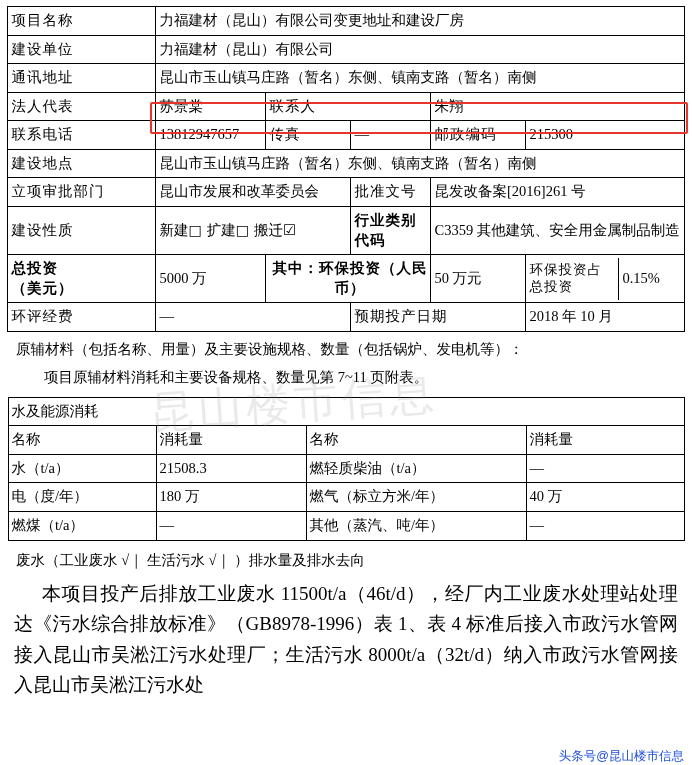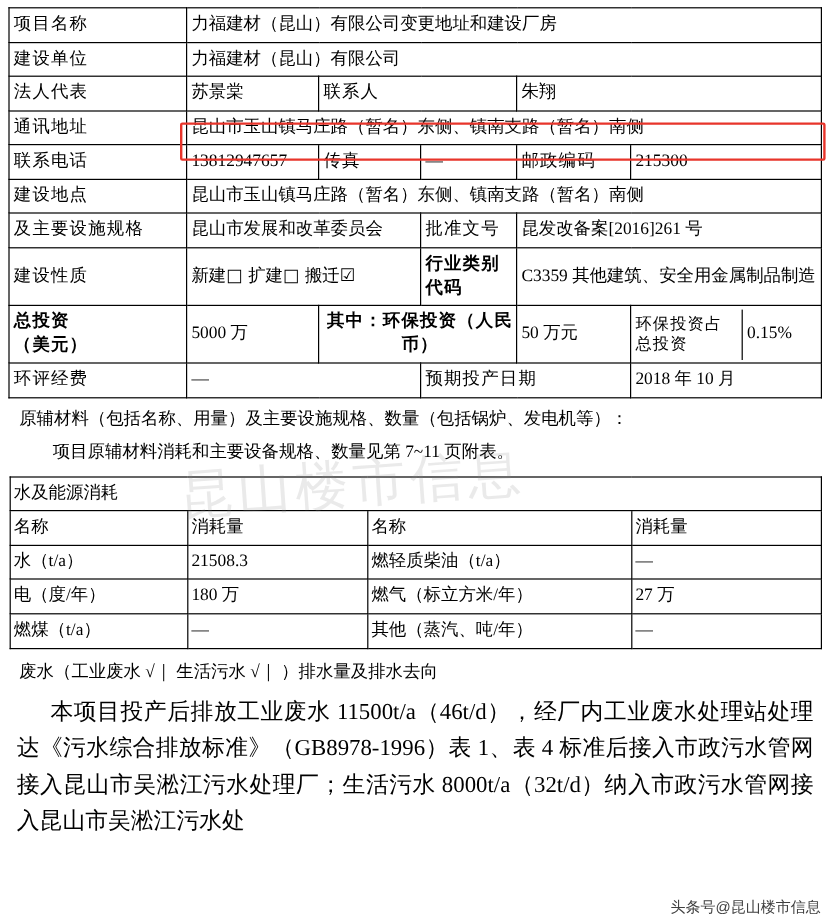--- a/index.html
+++ b/index.html
@@ -79,21 +79,21 @@
     letter-spacing: 4px;
     transform: rotate(-4deg);
     pointer-events: none;
     white-space: nowrap;
   }
   .footer-credit {
     position: absolute;
     right: 8px;
     bottom: 6px;
     font-size: 12.5px;
-    color: #404040;
+    color: #1d4ed8;
     font-family: "Liberation Sans", sans-serif;
     margin-top: 40px;
   }
   .checkbox {
     font-family: "DejaVu Sans", sans-serif;
   }
   .para {
     font-size: 19px;
     line-height: 1.6;
     padding: 8px 6px 0 6px;
@@ -126,43 +126,43 @@
     <tbody>
       <tr>
         <td class="label">项目名称</td>
         <td colspan="5">力福建材（昆山）有限公司变更地址和建设厂房</td>
       </tr>
       <tr>
         <td class="label">建设单位</td>
         <td colspan="5">力福建材（昆山）有限公司</td>
       </tr>
       <tr>
+        <td class="label">通讯地址</td>
+        <td colspan="5">昆山市玉山镇马庄路（暂名）东侧、镇南支路（暂名）南侧</td>
+      </tr>
+      <tr>
         <td class="label">法人代表</td>
         <td>苏景棠</td>
         <td colspan="2" class="label">联系人</td>
         <td colspan="2">朱翔</td>
       </tr>
       <tr>
-        <td class="label">通讯地址</td>
-        <td colspan="5">昆山市玉山镇马庄路（暂名）东侧、镇南支路（暂名）南侧</td>
-      </tr>
-      <tr>
         <td class="label">联系电话</td>
         <td>13812947657</td>
         <td class="label">传真</td>
         <td>—</td>
         <td class="label">邮政编码</td>
         <td>215300</td>
       </tr>
       <tr>
         <td class="label">建设地点</td>
         <td colspan="5">昆山市玉山镇马庄路（暂名）东侧、镇南支路（暂名）南侧</td>
       </tr>
       <tr>
-        <td class="label tight">及主要设施规格</td>
+        <td class="label tight">立项审批部门</td>
         <td colspan="2">昆山市发展和改革委员会</td>
         <td class="label">批准文号</td>
         <td colspan="2">昆发改备案[2016]261 号</td>
       </tr>
       <tr>
         <td class="label">建设性质</td>
         <td colspan="2" class="checkbox">新建□ 扩建□ 搬迁☑</td>
         <td class="label two-line">
           <div>行业类别</div>
           <div>代码</div>
@@ -220,21 +220,21 @@
       <tr>
         <td>水（t/a）</td>
         <td>21508.3</td>
         <td>燃轻质柴油（t/a）</td>
         <td>—</td>
       </tr>
       <tr>
         <td>电（度/年）</td>
         <td>180 万</td>
         <td>燃气（标立方米/年）</td>
-        <td>27 万</td>
+        <td>40 万</td>
       </tr>
       <tr>
         <td>燃煤（t/a）</td>
         <td>—</td>
         <td>其他（蒸汽、吨/年）</td>
         <td>—</td>
       </tr>
     </tbody>
   </table>
 

